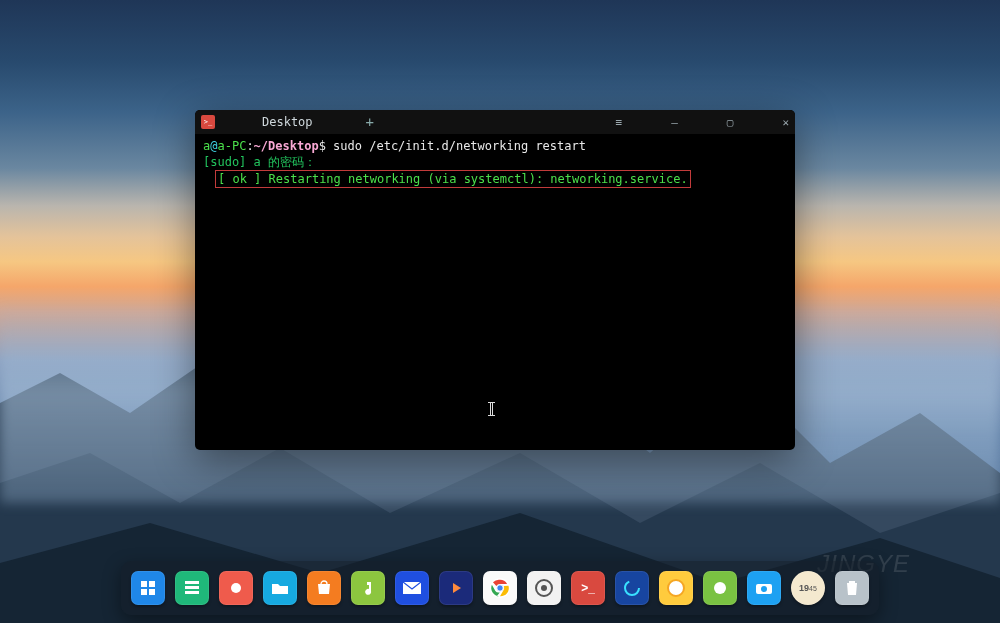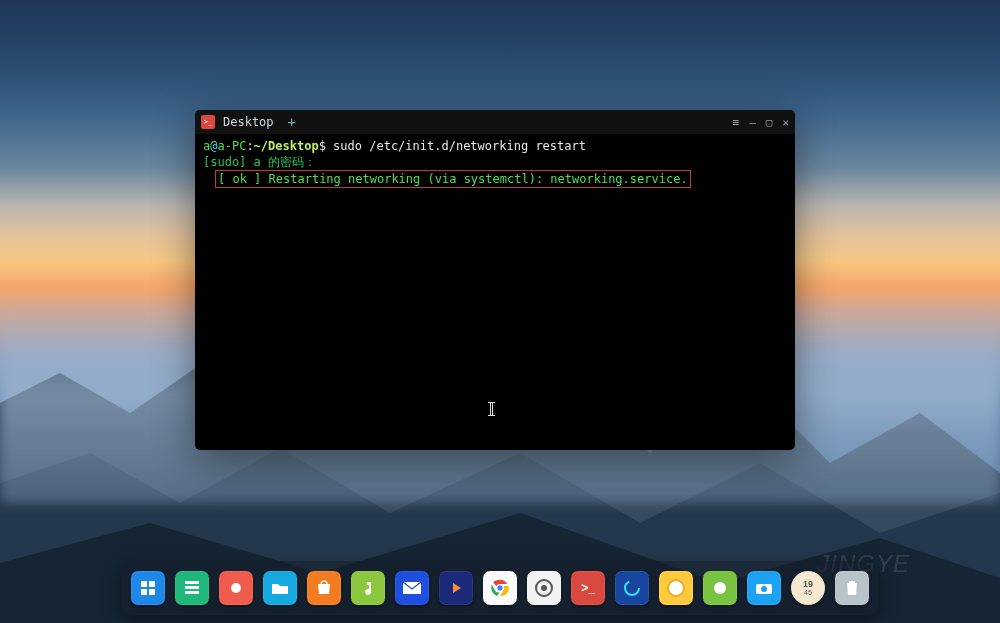--- a/index.html
+++ b/index.html
@@ -25,36 +25,36 @@
   
   .terminal{
     position:absolute;left:195px;top:110px;width:600px;height:340px;
     background:#000;border-radius:5px;box-shadow:0 10px 40px rgba(0,0,0,.45);
     display:flex;flex-direction:column;color:#ddd;
     font-family:"DejaVu Sans Mono","Courier New",monospace;font-size:12px;
   }
   .term-titlebar{
     height:24px;display:flex;align-items:center;padding:0 6px;
     background:#111;border-top-left-radius:5px;border-top-right-radius:5px;
-    color:#cfd8dc;font-size:12px;
+    color:#cfd8dc;font-size:12px;gap:39px;
   }
   .term-icon{width:14px;height:14px;background:#d9493f;border-radius:2px;margin-right:8px;display:flex;align-items:center;justify-content:center;}
   .term-icon::after{content:">_";color:#fff;font-size:7px;line-height:1;}
   .tab-plus{margin-left:14px;color:#8aa;font-size:14px;cursor:pointer;}
   .term-spacer{flex:1;}
   .winbtn{color:#9aa7ad;margin-left:10px;font-size:11px;cursor:pointer;user-select:none;}
   .winbtn.menu::before{content:"≡";}
   .winbtn.min::before {content:"—";}
   .winbtn.max::before {content:"▢";}
   .winbtn.close::before{content:"✕";}
 
   .term-body{flex:1;padding:4px 8px 8px 8px;line-height:16px;position:relative;}
   .c-green{color:#4be04b;}
   .c-cyan{color:#3fd0e0;}
-  .c-blue{color:#bef264;font-weight:bold;}
+  .c-blue{color:#f9a8d4;font-weight:bold;}
   .c-cmd{color:#e8e8e8;}
   .c-mag{color:#22c55e;}
   .hlbox{border:1px solid #c23b3b;padding:0 2px;display:inline-block;margin-left:12px;}
   .ibeam{
     position:absolute;left:295px;top:268px;width:1px;height:14px;
     border-left:1px solid #dcdcdc;border-right:1px solid #dcdcdc;
   }
   .ibeam::before,.ibeam::after{content:"";position:absolute;left:-3px;width:7px;height:1px;background:#dcdcdc;}
   .ibeam::before{top:0;} .ibeam::after{bottom:0;}
 
@@ -78,21 +78,21 @@
   .di-music   {background:#8cc63f;}
   .di-mail    {background:#1f4fe0;}
   .di-video   {background:#1b2a7a;}
   .di-chrome  {background:#fafafa;}
   .di-settings{background:#f2f2f2;color:#444;}
   .di-terminal{background:#d9493f;}
   .di-ring    {background:#1745a0;}
   .di-browser {background:#ffcb3d;color:#6a3;}
   .di-power   {background:#7ac242;}
   .di-shot    {background:#1da1f2;}
-  .di-clock   {background:#f4e9cf;color:#555;font-size:8px;flex-direction:column;line-height:1;border-radius:50%;align-items:center;}
+  .di-clock   {background:#f4e9cf;color:#555;font-size:8px;flex-direction:row;line-height:1;border-radius:50%;align-items:center;}
   .di-trash   {background:#b8c2c9;}
   .di-chrome svg{width:22px;height:22px;}
   .di-clock .t1{font-size:9px;font-weight:bold;}
   .di-clock .t2{font-size:7px;}
   .watermark{position:absolute;right:90px;bottom:45px;color:rgba(255,255,255,.12);font-size:24px;font-style:italic;letter-spacing:1px;}
 </style>
 </head>
 <body>
 
 <div class="desktop">

